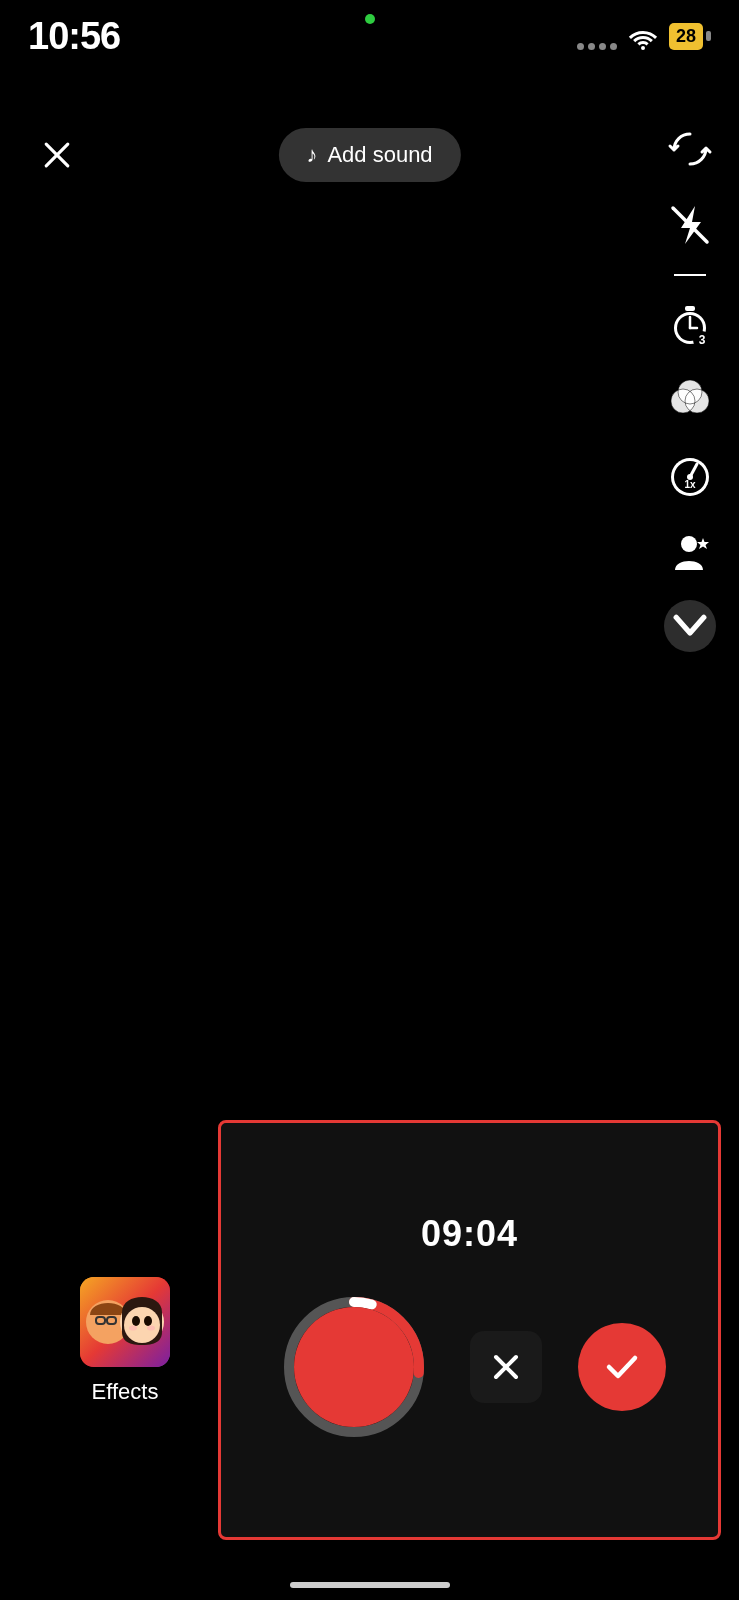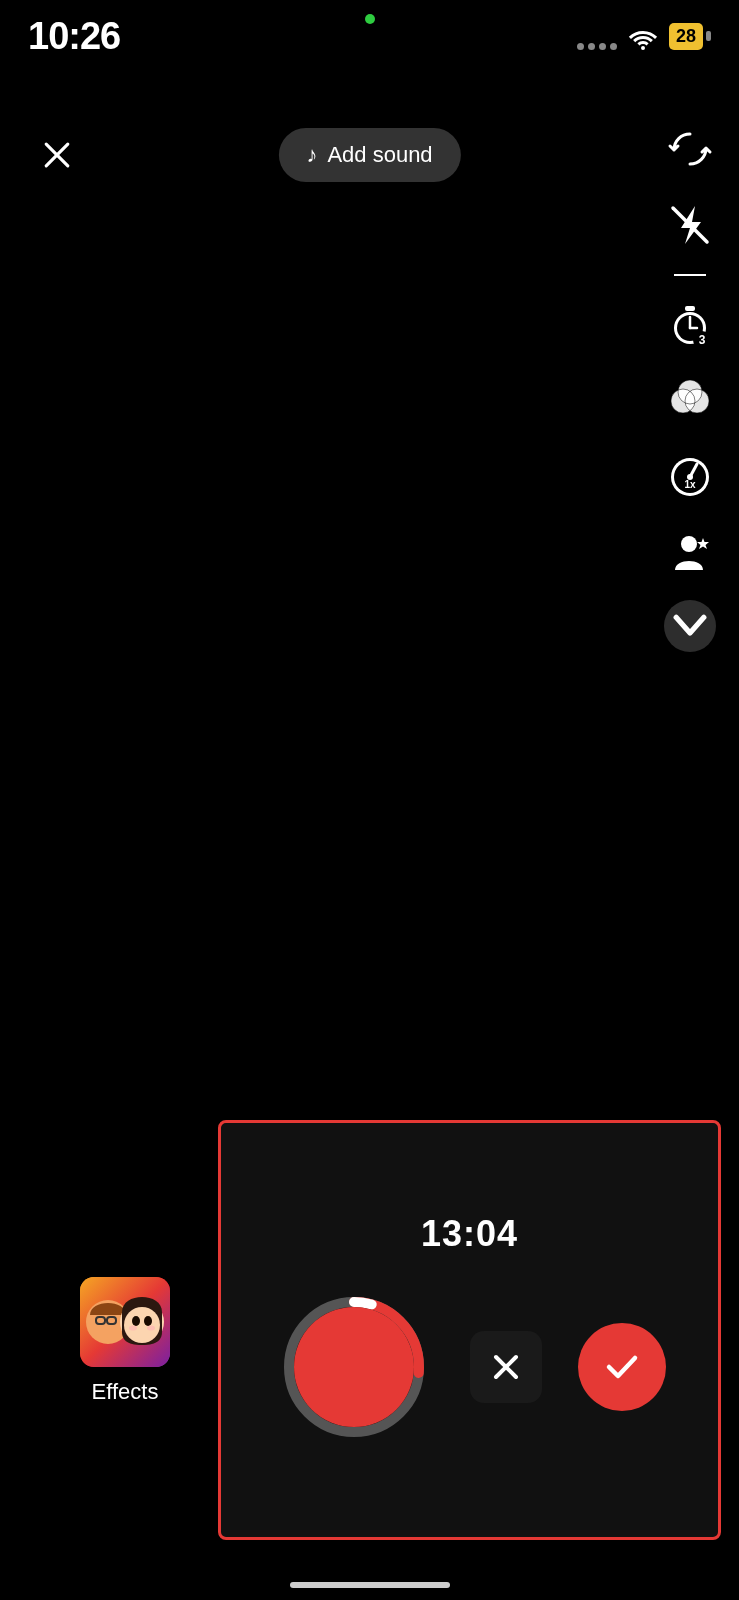--- a/index.html
+++ b/index.html
@@ -269,21 +269,21 @@
       transform: rotate(-90deg);
       transform-origin: 50% 50%;
     }
   </style>
 </head>
 <body>
 
 <div class="green-dot"></div>
 
 <div class="status-bar">
-  <span class="status-time">10:26</span>
+  <span class="status-time">10:56</span>
   <div class="status-right">
     <div class="signal-dots">
       <div class="signal-dot"></div>
       <div class="signal-dot"></div>
       <div class="signal-dot"></div>
       <div class="signal-dot"></div>
     </div>
 
     <div class="wifi-icon">
       <svg viewBox="0 0 32 22" fill="white">
@@ -420,21 +420,21 @@
 
       <ellipse cx="53" cy="51" rx="4" ry="2.5" fill="#ffb3b3" opacity="0.7"></ellipse>
       <ellipse cx="71" cy="51" rx="4" ry="2.5" fill="#ffb3b3" opacity="0.7"></ellipse>
     </svg>
   </div>
   <span class="effects-label">Effects</span>
 </div>
 
 <div class="recording-area">
 
-  <div class="timer-text">13:04</div>
+  <div class="timer-text">09:04</div>
 
   <div class="controls-row">
 
     <div class="record-btn-wrapper">
       <svg class="record-ring" viewBox="0 0 160 160">
         <circle class="progress-bg" cx="80" cy="80" r="65"></circle>
         <circle class="progress-fill" cx="80" cy="80" r="65"></circle>
         <circle class="progress-fill-white" cx="80" cy="80" r="65"></circle>
       </svg>
       <div class="record-btn-inner"></div>

